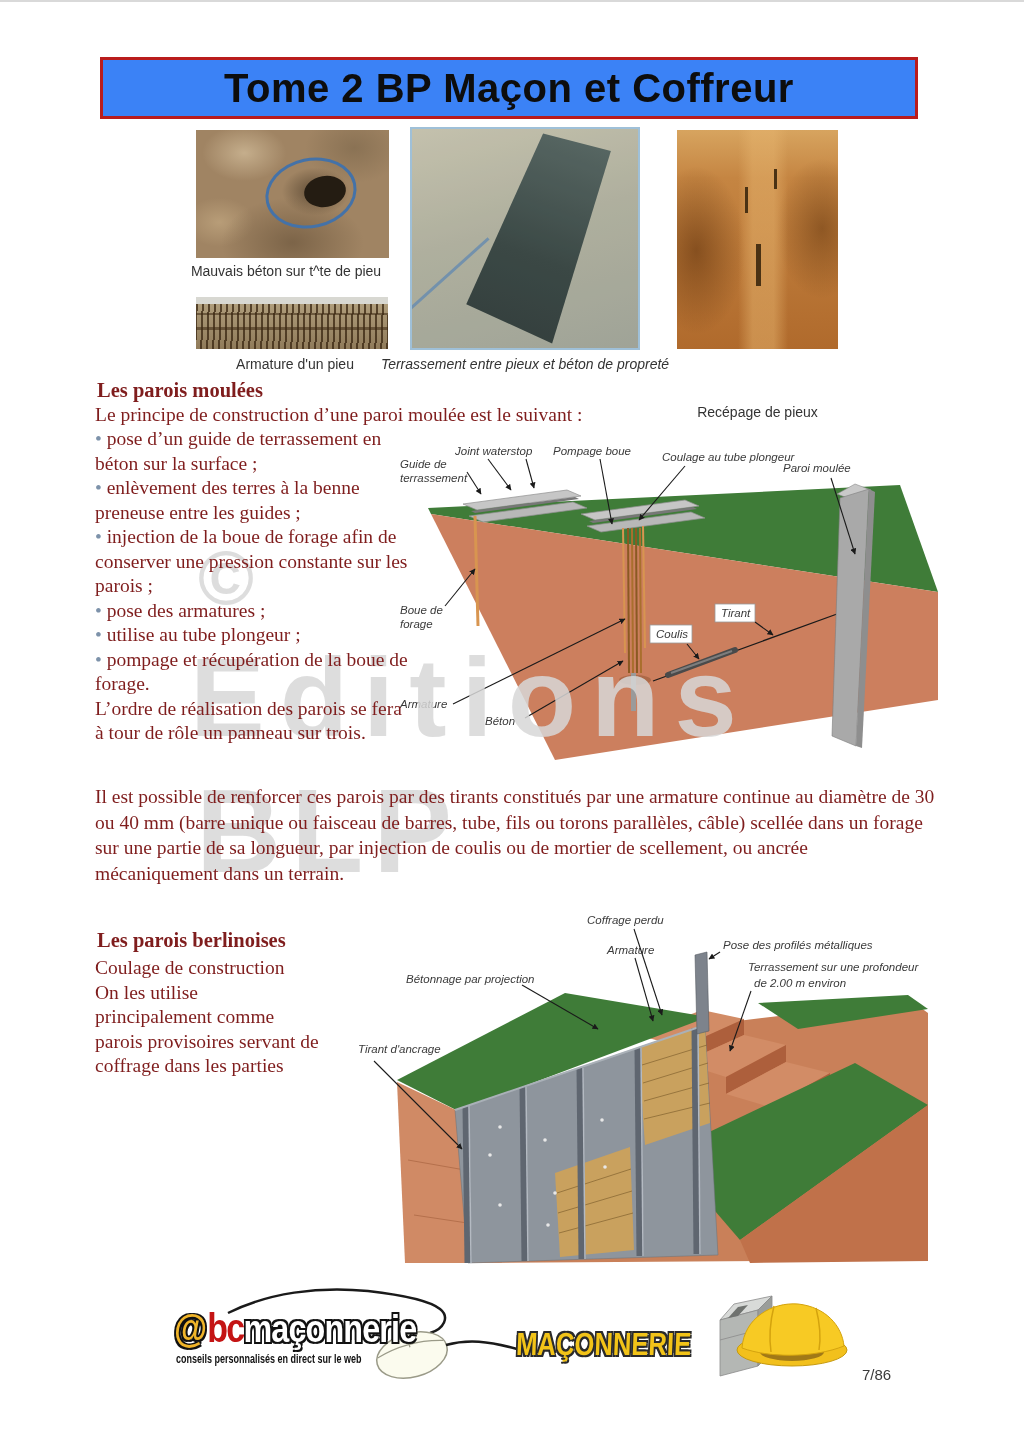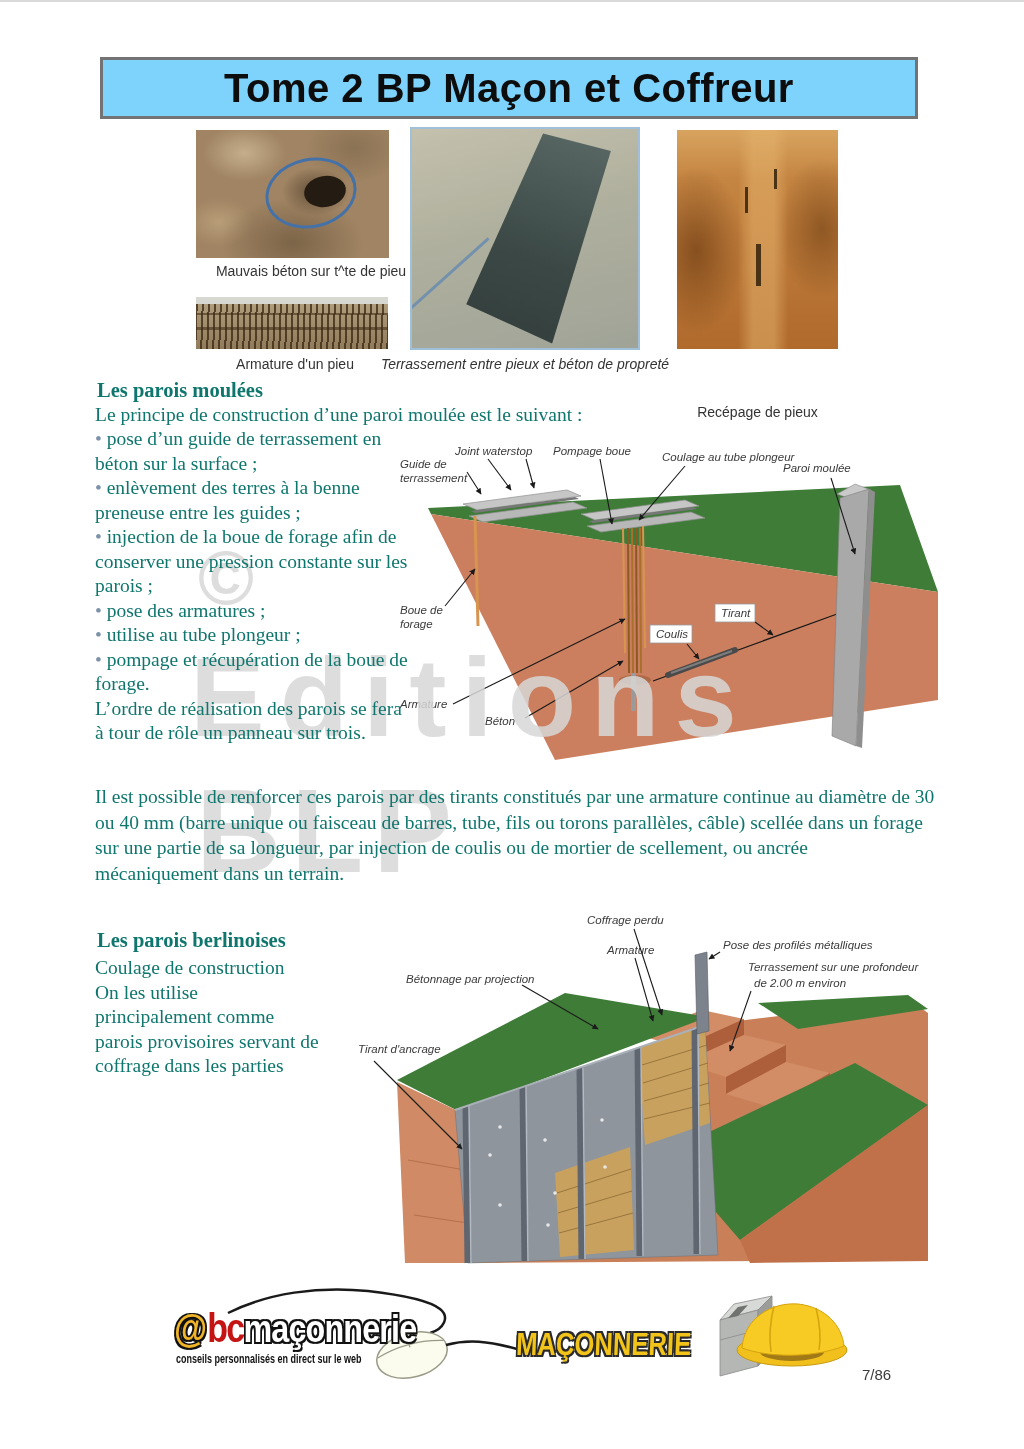--- a/index.html
+++ b/index.html
@@ -2,22 +2,22 @@
 <html><head>
 <meta charset="utf-8">
 <style>
   html,body{margin:0;padding:0;background:#888;}
   .page{position:relative;width:1024px;height:1449px;background:#ffffff;overflow:hidden;
         font-family:"Liberation Serif",serif;}
   .abs{position:absolute;}
   .scan-edge{left:0;top:0;width:1024px;height:2px;background:#cfcfcf;opacity:.8;}
 
   
-  .banner{left:100px;top:57px;width:818px;height:62px;background:#7dd3fc;
-          border:3px solid #737373;box-sizing:border-box;display:flex;align-items:center;justify-content:center;z-index:10;}
+  .banner{left:100px;top:57px;width:818px;height:62px;background:#3b82f6;
+          border:3px solid #b91c1c;box-sizing:border-box;display:flex;align-items:center;justify-content:center;z-index:10;}
   .banner-title{font-family:"Liberation Sans",sans-serif;font-weight:bold;font-size:40px;color:#0d0d0d;letter-spacing:.5px;}
 
   
   .photo{position:absolute;z-index:1;overflow:hidden;}
   .photo-a{left:196px;top:130px;width:193px;height:128px;background-color:#a08463;
     background-image:
       radial-gradient(ellipse 60px 40px at 25% 18%,#c5ae8c 0%,rgba(197,174,140,0) 70%),
       radial-gradient(ellipse 70px 50px at 82% 14%,#8a7254 0%,rgba(138,114,84,0) 70%),
       radial-gradient(ellipse 95px 60px at 50% 88%,#7c6448 0%,rgba(124,100,72,0) 75%),
       radial-gradient(ellipse 50px 35px at 12% 72%,#b89d78 0%,rgba(184,157,120,0) 70%),
@@ -41,21 +41,21 @@
     background-image:
       linear-gradient(90deg,rgba(230,180,110,0) 38%,rgba(230,180,110,.5) 47% 60%,rgba(230,180,110,0) 69%),
       radial-gradient(ellipse 70px 120px at 12% 55%,rgba(90,45,10,.55),rgba(90,45,10,0) 70%),
       radial-gradient(ellipse 65px 100px at 90% 45%,rgba(95,50,12,.5),rgba(95,50,12,0) 70%),
       linear-gradient(180deg,#d7a45f 0%,#c58542 22%,#b06a2c 100%);}
   .pile{position:absolute;background:#4a3214;}
 
   .caption{position:absolute;z-index:10;font-family:"Liberation Sans",sans-serif;font-size:14px;color:#333;text-align:center;}
 
   
-  .txt{position:absolute;z-index:10;color:#0f766e;}
+  .txt{position:absolute;z-index:10;color:#7f1d1d;}
   .heading{font-weight:bold;font-size:20.5px;}
   .serif19{font-size:19.5px;line-height:24.5px;}
   .bullet-item::before{content:"• ";color:#7d92aa;}
 
   
   .diag{position:absolute;z-index:1;}
   .dlabel{font-family:"Liberation Sans",sans-serif;font-style:italic;font-size:11.5px;fill:#3a3a3a;}
   .dline{stroke:#1a1a1a;stroke-width:1.1;fill:none;}
 
   
@@ -83,21 +83,21 @@
   <div class="abs scan-edge"></div>
 
   <div class="abs banner">
     <span class="banner-title">Tome 2 BP Maçon et Coffreur</span>
   </div>
 
   <div class="photo photo-a">
     <div class="wire"></div>
     <div class="hole"></div>
   </div>
-  <div class="caption" style="left:196px;top:263px;width:230px;">Mauvais béton sur t^te de pieu</div>
+  <div class="caption" style="left:171px;top:263px;width:230px;">Mauvais béton sur t^te de pieu</div>
 
   <div class="photo photo-b"></div>
   <div class="caption" style="left:180px;top:356px;width:230px;">Armature d'un pieu</div>
 
   <div class="photo photo-c">
     <div class="trench"></div>
     <div class="pipe"></div>
     <div class="cast"></div>
   </div>
   <div class="caption" style="left:375px;top:356px;width:300px;font-style:italic;">Terrassement entre pieux et béton de propreté</div>

